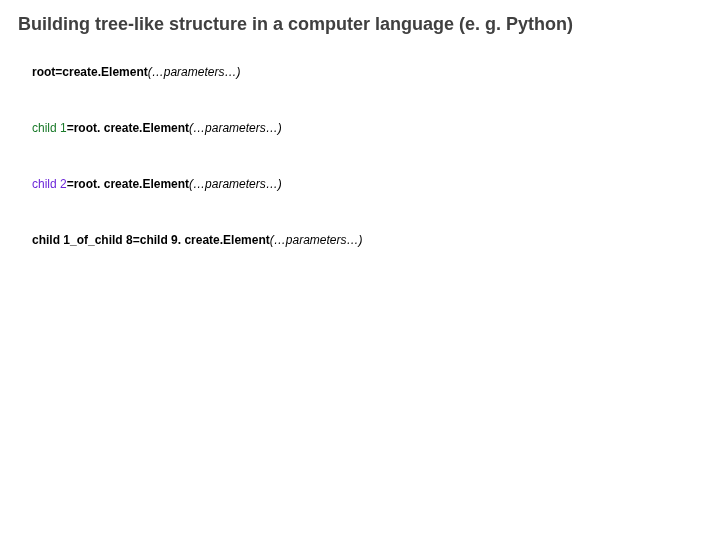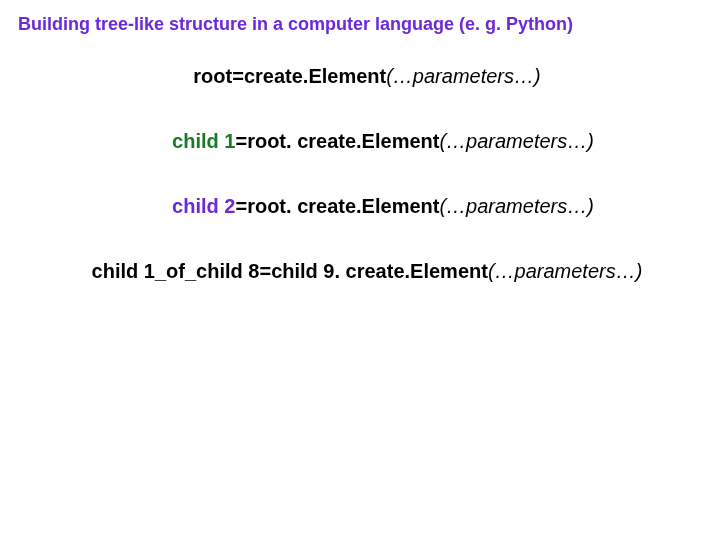--- a/index.html
+++ b/index.html
@@ -8,43 +8,41 @@
     width: 720px;
     height: 540px;
     background: #ffffff;
     font-family: Arial, Helvetica, sans-serif;
     overflow: hidden;
   }
   .slide {
     padding: 14px 18px 0 18px;
   }
   .title {
-    color: #6d28d9;
+    color: #404040;
     font-size: 18px;
     font-weight: bold;
     margin-bottom: 30px;
   }
   .lines {
     padding-left: 14px;
   }
   .code-line {
-    font-size: 20px;
+    font-size: 12px;
     margin-bottom: 42px;
     white-space: nowrap;
-    text-align: center;
   }
   .var-bold {
     color: #000;
     font-weight: bold;
     font-style: normal;
   }
   .var-colored {
-    font-weight: bold;
+    font-weight: normal;
     font-style: normal;
-    margin-left: 32px;
   }
   .green { color: #1a7a2a; }
   .darkred { color: #6d28d9; }
   .fn {
     color: #000;
     font-weight: bold;
     font-style: normal;
   }
   .params {
     color: #000;

